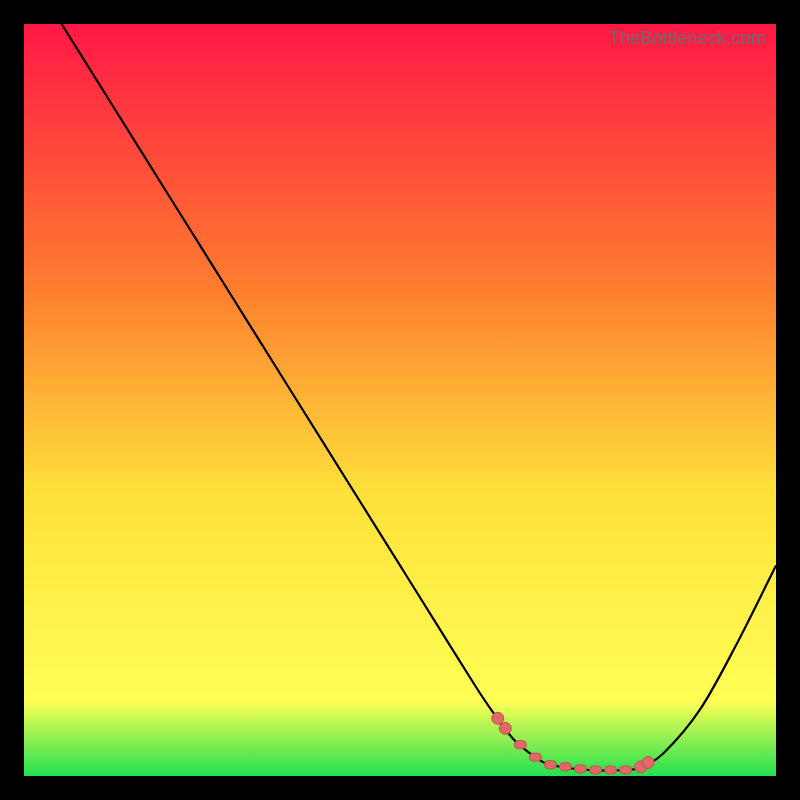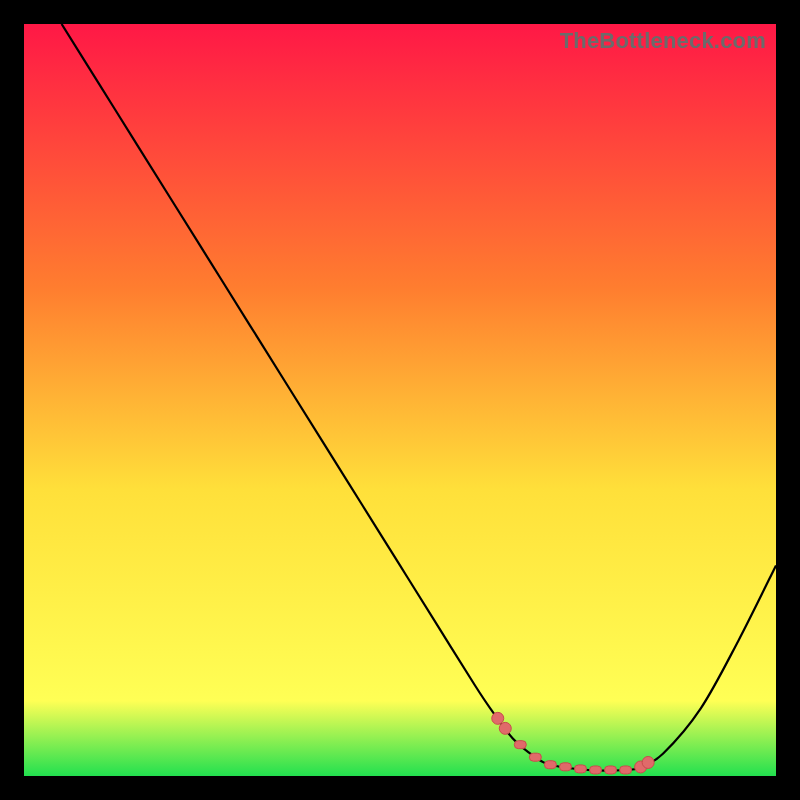--- a/index.html
+++ b/index.html
@@ -16,22 +16,22 @@
     left: 24px;
     top: 24px;
     width: 752px;
     height: 752px;
     background: #000;
   }
   .watermark {
     position: absolute;
     top: 4px;
     right: 10px;
-    font-size: 22px;
-    font-weight: 700;
+    font-size: 18px;
+    font-weight: 400;
     color: #6b6b6b;
     letter-spacing: 0.2px;
     z-index: 5;
   }
   svg {
     display: block;
   }
 </style>
 </head>
 <body>

